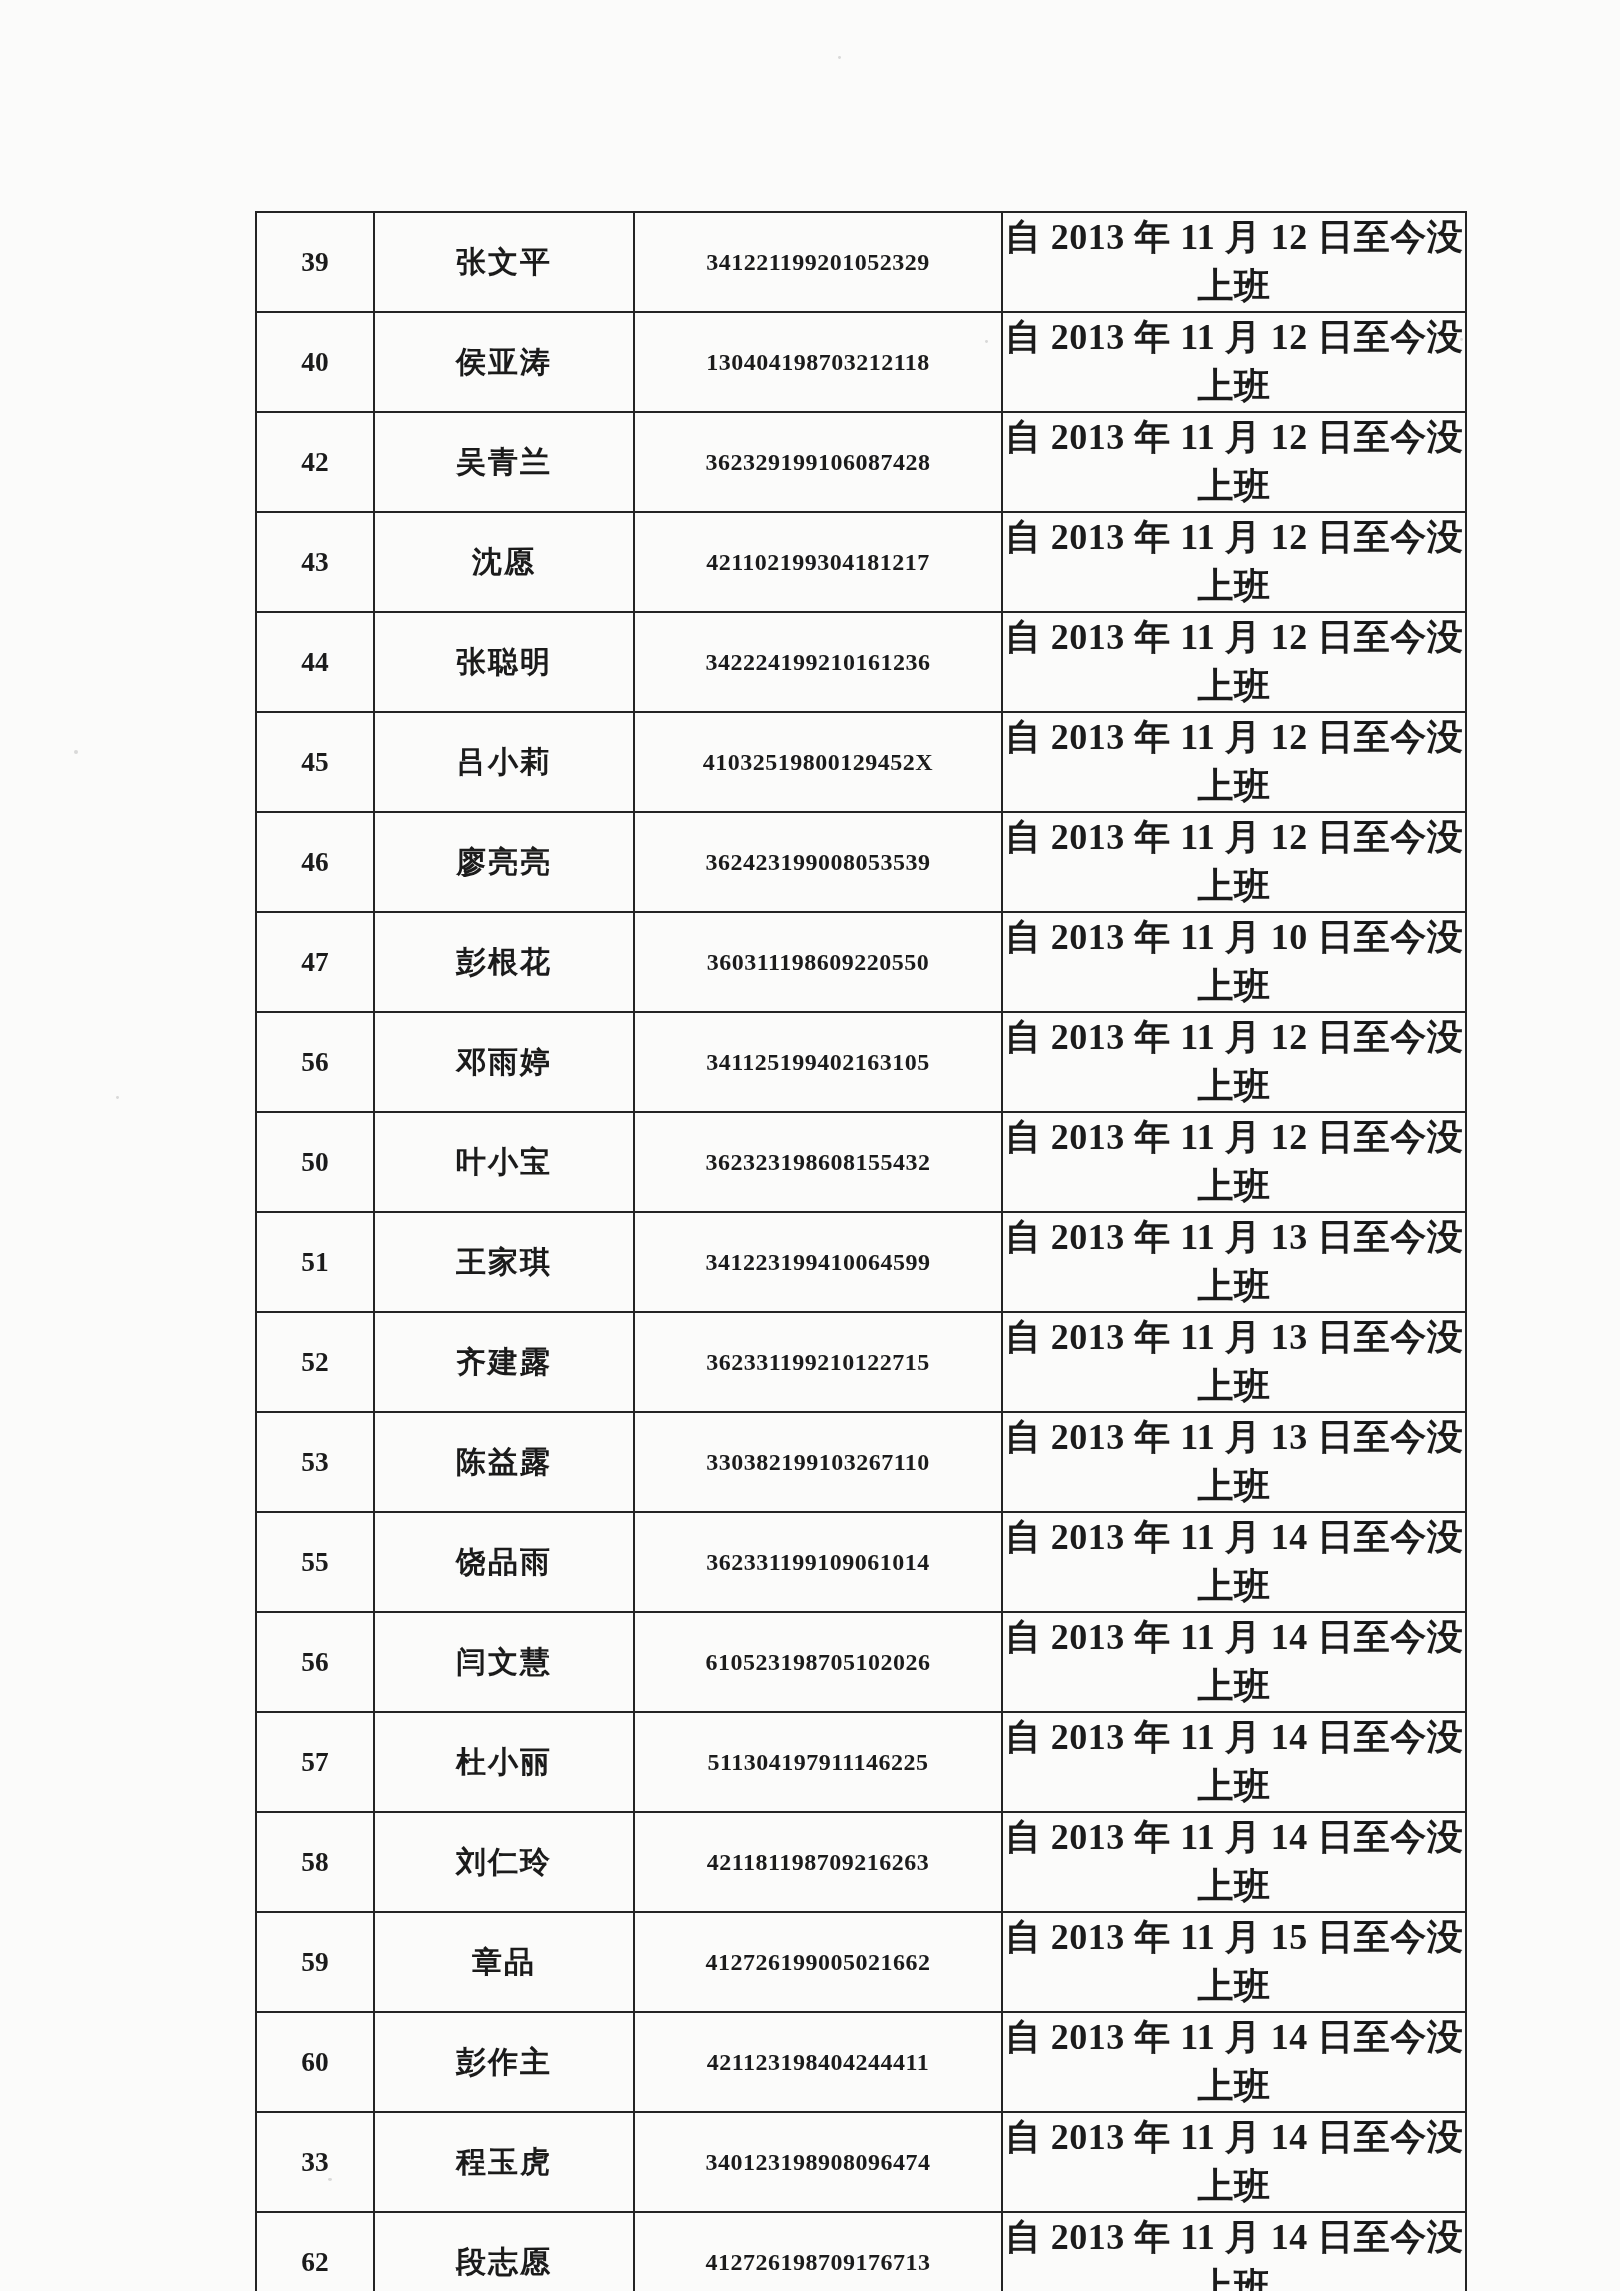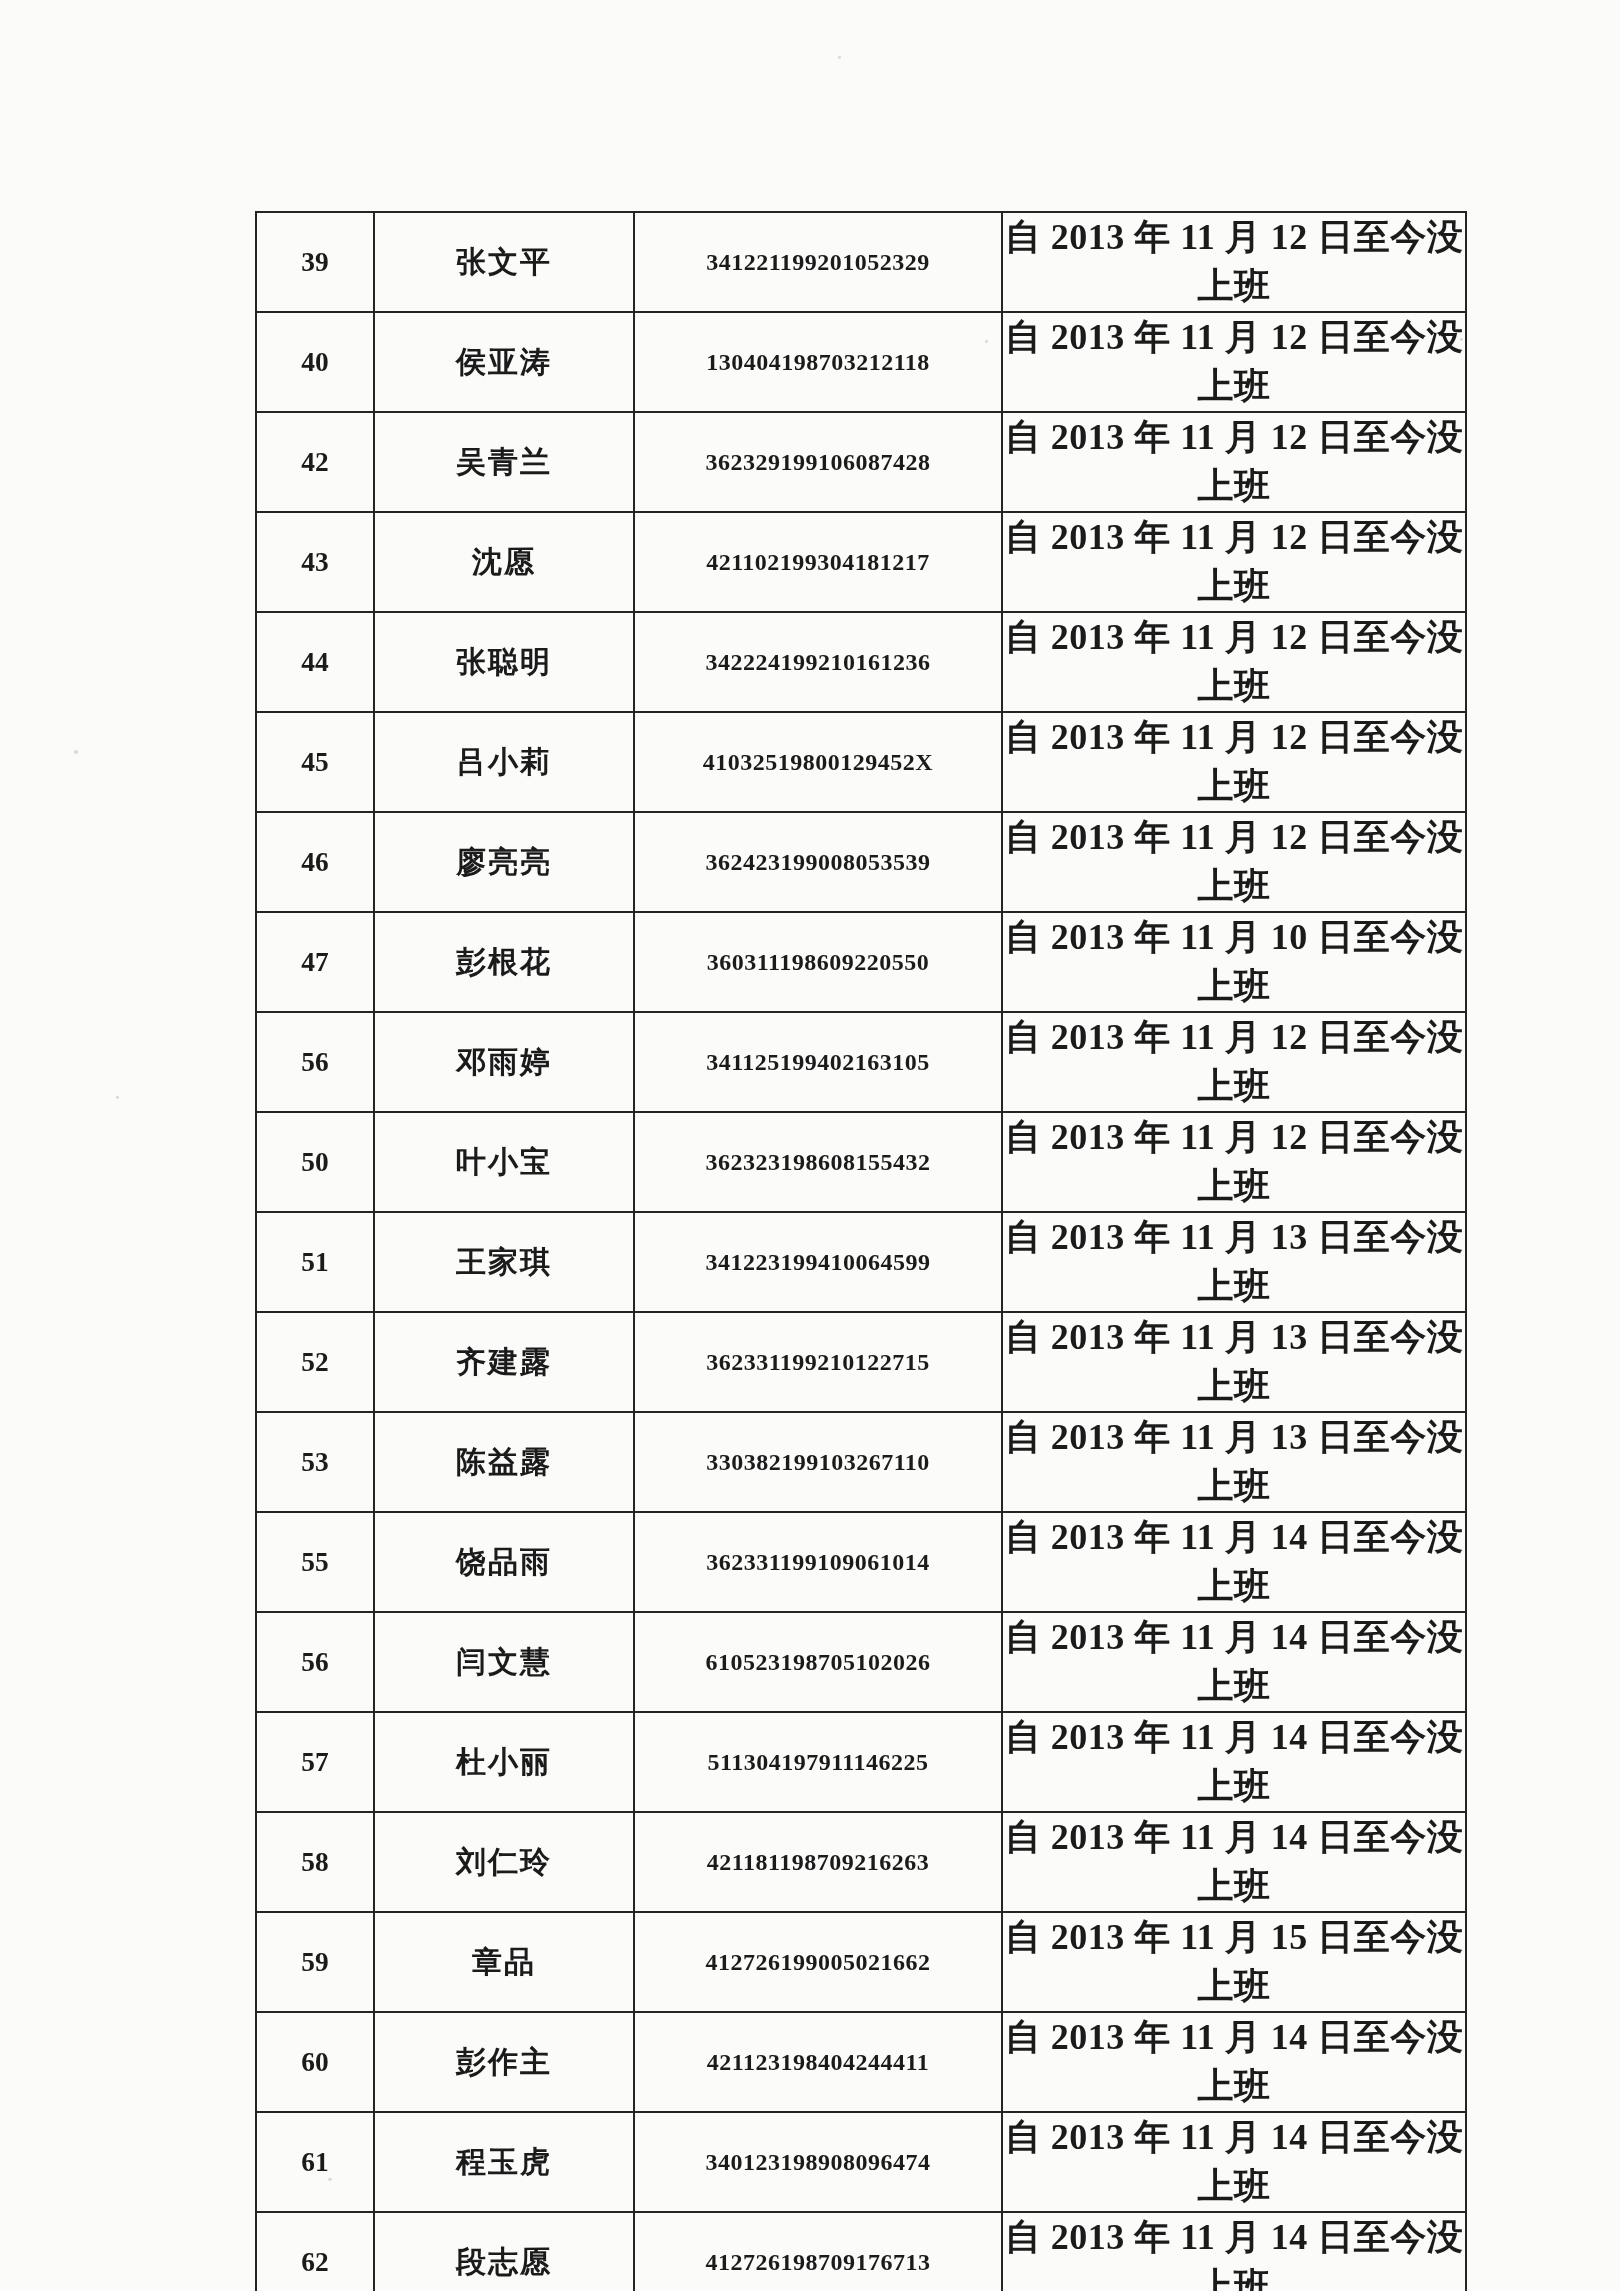--- a/index.html
+++ b/index.html
@@ -196,21 +196,21 @@
           <td class="c-id">412726199005021662</td>
           <td class="c-status">自 <span class="num">2013</span> 年 <span class="num">11</span> 月 <span class="num">15</span> 日至今没上班</td>
         </tr>
         <tr>
           <td class="c-index">60</td>
           <td class="c-name">彭作主</td>
           <td class="c-id">421123198404244411</td>
           <td class="c-status">自 <span class="num">2013</span> 年 <span class="num">11</span> 月 <span class="num">14</span> 日至今没上班</td>
         </tr>
         <tr>
-          <td class="c-index">61</td>
+          <td class="c-index">33</td>
           <td class="c-name">程玉虎</td>
           <td class="c-id">340123198908096474</td>
           <td class="c-status">自 <span class="num">2013</span> 年 <span class="num">11</span> 月 <span class="num">14</span> 日至今没上班</td>
         </tr>
         <tr>
           <td class="c-index">62</td>
           <td class="c-name">段志愿</td>
           <td class="c-id">412726198709176713</td>
           <td class="c-status">自 <span class="num">2013</span> 年 <span class="num">11</span> 月 <span class="num">14</span> 日至今没上班</td>
         </tr>

